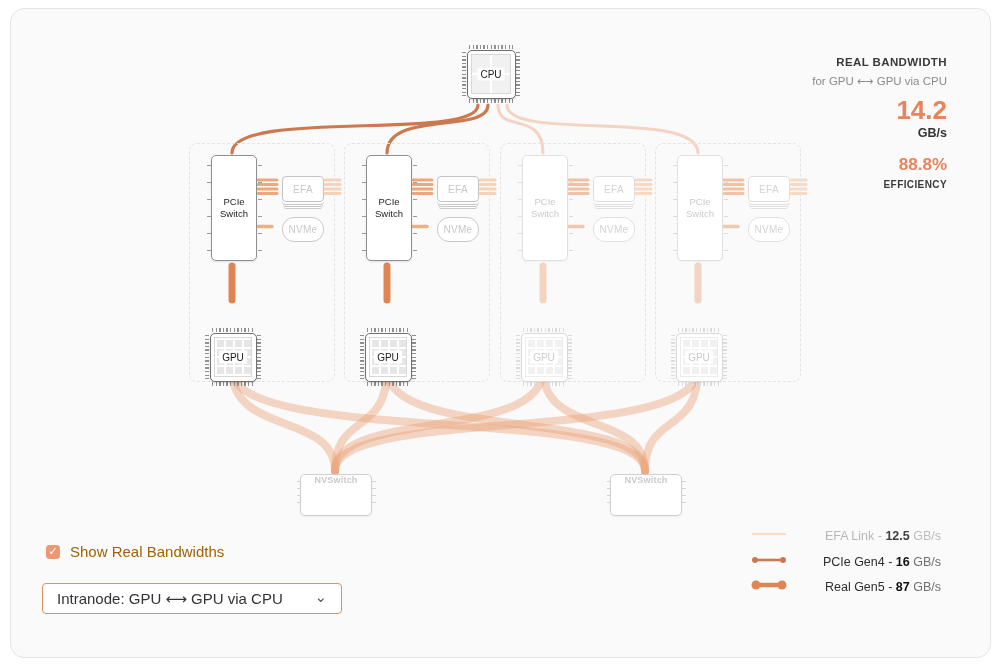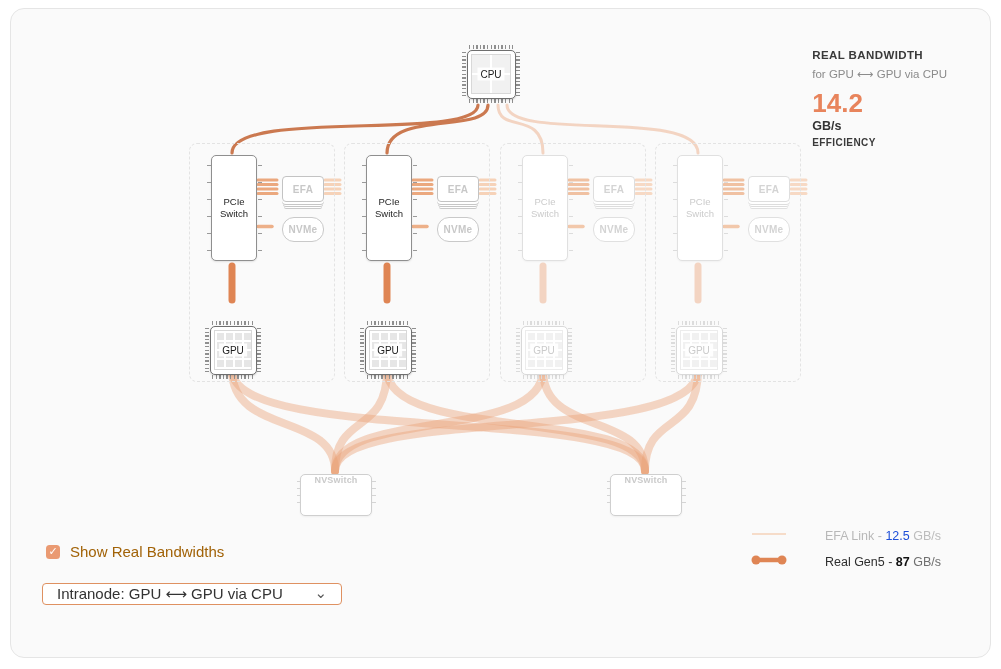--- a/index.html
+++ b/index.html
@@ -3,21 +3,21 @@
 <meta charset="utf-8">
 <style>
   html,body{margin:0;padding:0;background:#fff;}
   body{font-family:"Liberation Sans","DejaVu Sans",sans-serif;}
   #stage{position:relative;width:1001px;height:669px;background:#fff;overflow:hidden;}
   .card{position:absolute;left:10px;top:8px;width:979px;height:648px;background:#fafafa;
         border:1px solid #e5e5e5;border-radius:14px;}
   #links{position:absolute;left:0;top:0;pointer-events:none;}
 
   
-  .stats{position:absolute;top:49px;right:54px;}
+  .stats{position:absolute;top:56px;right:54px;text-align:right;}
   .stats .title{font-size:11.5px;font-weight:700;color:#3a3a3a;letter-spacing:.4px;}
   .stats .subtitle{font-size:11.5px;color:#8b8b8b;margin-top:6px;}
   .stats .value{font-size:26px;font-weight:700;color:#e8845c;margin-top:9px;line-height:1.05;}
   .stats .unit{font-size:12.5px;font-weight:700;color:#333;margin-top:2px;}
   .stats .eff{font-size:17px;font-weight:700;color:#e8845c;margin-top:15px;}
   .stats .eff-label{font-size:10px;font-weight:700;color:#3a3a3a;letter-spacing:.4px;margin-top:4px;}
 
   
   .group{position:absolute;top:143px;width:144px;height:237px;border:1.5px dashed #e3e3e3;border-radius:8px;}
   .g1{left:189px}.g2{left:344px}.g3{left:500px}.g4{left:655px}
@@ -30,21 +30,21 @@
   .ticks-l,.ticks-r{position:absolute;top:9px;bottom:9px;width:4px;
           background:repeating-linear-gradient(180deg,#9a9a9a 0 1.5px,transparent 1.5px 17px);}
   .ticks-l{left:-5.5px}.ticks-r{right:-5.5px}
 
   
   .efa{position:absolute;left:92px;top:32px;width:40px;height:24px;background:#fff;
        border:1px solid #c3c3c3;border-radius:4px;display:flex;align-items:center;justify-content:center;
        box-shadow:0 2px 0 0 #fff,0 3px 0 0 #c6c6c6,0 5px 0 -1px #fff,0 6px 0 -1px #c6c6c6,0 8px 0 -2px #fff,0 9px 0 -2px #c9c9c9;}
   .nvme{position:absolute;left:92px;top:73px;width:40px;height:23px;background:#fff;
        border:1px solid #c9c9c9;border-radius:12px;display:flex;align-items:center;justify-content:center;}
-  .efa .lbl,.nvme .lbl{font-size:10px;font-weight:700;color:#c8c8c8;letter-spacing:.3px;}
+  .efa .lbl,.nvme .lbl{font-size:10px;font-weight:400;color:#c8c8c8;letter-spacing:.3px;}
 
   
   .chip{position:absolute;}
   .chip .pins-t,.chip .pins-b{position:absolute;left:7px;right:7px;height:4px;
         background:repeating-linear-gradient(90deg,#8f8f8f 0 1.4px,transparent 1.4px 3.6px);}
   .chip .pins-t{top:0}.chip .pins-b{bottom:0}
   .chip .pins-le,.chip .pins-ri{position:absolute;top:7px;bottom:7px;width:4px;
         background:repeating-linear-gradient(180deg,#8f8f8f 0 1.4px,transparent 1.4px 3.6px);}
   .chip .pins-le{left:0}.chip .pins-ri{right:0}
   .chip .core{position:absolute;inset:4.5px;background:#fff;border:1.5px solid #6f6f6f;border-radius:5px;
@@ -52,21 +52,21 @@
   .chip .grid{position:absolute;inset:3.5px;border:1px solid #d8d8d8;}
   .gpu-grid{background:#e6e6e6;
         background-image:repeating-linear-gradient(90deg,#fff 0 2px,transparent 2px 9px),
                          repeating-linear-gradient(0deg,#fff 0 2px,transparent 2px 9px);}
   .cpu-grid{background:#f1f1f1;
         background-image:linear-gradient(#fff,#fff),linear-gradient(#fff,#fff);
         background-size:2px 100%,100% 2px;background-position:center,center;background-repeat:no-repeat;}
   .chip .lbl{position:absolute;left:50%;top:50%;transform:translate(-50%,-50%);
         font-size:10px;font-weight:400;color:#1c1c1c;background:rgba(255,255,255,.92);padding:1px 3px;}
   .cpu{left:462px;top:45px;width:58px;height:58px;}
-  .gpu{left:15px;top:177px;width:56px;height:58px;}
+  .gpu{left:15px;top:184px;width:56px;height:58px;}
 
   
   .nvswitch{position:absolute;width:70px;height:40px;background:#fff;border:1px solid #cfcfcf;border-radius:5px;
         display:flex;align-items:flex-start;justify-content:center;box-shadow:0 1px 2px rgba(0,0,0,.05);}
   .nvswitch .lbl{font-size:9px;font-weight:700;color:#cacaca;letter-spacing:.2px;}
   .nvs-ticks-l,.nvs-ticks-r{position:absolute;top:6px;bottom:6px;width:3.5px;
         background:repeating-linear-gradient(180deg,#d4d4d4 0 1.4px,transparent 1.4px 7px);}
   .nvs-ticks-l{left:-4.5px}.nvs-ticks-r{right:-4.5px}
   .nvs1{left:300px;top:474px}.nvs2{left:610px;top:474px}
 
@@ -85,28 +85,28 @@
   .faded .chip .lbl{color:#cbcbcb;}
   .faded .chip .pins-t,.faded .chip .pins-b{background:repeating-linear-gradient(90deg,#dcdcdc 0 1.4px,transparent 1.4px 3.6px);}
   .faded .chip .pins-le,.faded .chip .pins-ri{background:repeating-linear-gradient(180deg,#dcdcdc 0 1.4px,transparent 1.4px 3.6px);}
 
   
   .legend{position:absolute;top:528px;right:60px;width:192px;}
   .lg-row{display:flex;align-items:center;height:16px;margin-bottom:9.5px;}
   .lg-swatch{width:42px;flex:0 0 42px;}
   .lg-text{flex:1;text-align:right;font-size:12.5px;white-space:nowrap;}
   .lg-on .lg-label{color:#2e2e2e;}  .lg-on .lg-value{color:#111;font-weight:700;}  .lg-on .lg-unit{color:#6f6f6f;}
-  .lg-off .lg-label{color:#b8b8b8;} .lg-off .lg-value{color:#1d4ed8;font-weight:400;} .lg-off .lg-unit{color:#bcbcbc;}
+  .lg-off .lg-label{color:#b8b8b8;} .lg-off .lg-value{color:#404040;font-weight:700;} .lg-off .lg-unit{color:#bcbcbc;}
 
   
   .checkbox-row{position:absolute;left:46px;top:543px;display:flex;align-items:center;cursor:pointer;}
   .checkbox{width:14px;height:14px;background:#ea9a72;border-radius:3.5px;display:flex;align-items:center;justify-content:center;}
   .checkbox .check{color:#fff;font-size:11px;font-weight:700;line-height:1;}
   .checkbox-row .lbl{margin-left:10px;font-size:15px;color:#a16207;}
-  .selectbox{position:absolute;left:42px;top:583px;width:300px;height:22px;background:#fff;
+  .selectbox{position:absolute;left:42px;top:583px;width:300px;height:31px;background:#fff;
         border:1.6px solid #df9161;border-radius:4px;display:flex;align-items:center;
         padding:0 14px;box-sizing:border-box;cursor:pointer;}
   .selectbox .val{flex:1;font-size:15px;color:#333;}
   .selectbox .chev{font-size:15px;color:#555;line-height:1;transform:translateY(-2px);}
 </style>
 </head>
 <body>
 
 <div id="stage">
   <div class="card"></div>
@@ -314,31 +314,42 @@
     <span class="nvs-ticks-l"></span>
     <span class="nvs-ticks-r"></span>
     <span class="lbl">NVSwitch</span>
   </div>
 
   <div class="stats">
     <div class="title">REAL BANDWIDTH</div>
     <div class="subtitle">for GPU ⟷ GPU via CPU</div>
     <div class="value">14.2</div>
     <div class="unit">GB/s</div>
+    <div class="eff">88.8%</div>
     <div class="eff-label">EFFICIENCY</div>
   </div>
 
   <div class="legend">
     <div class="lg-row lg-off">
       <span class="lg-swatch">
         <svg width="40" height="14">
             <line x1="3" y1="7" x2="37" y2="7" stroke="#f6dcc9" stroke-width="2"></line>
           </svg>
       </span>
       <span class="lg-text"><span class="lg-label">EFA Link - </span><span class="lg-value">12.5</span><span class="lg-unit"> GB/s</span></span>
+    </div>
+    <div class="lg-row lg-on">
+      <span class="lg-swatch">
+        <svg width="40" height="14">
+            <line x1="6" y1="7" x2="34" y2="7" stroke="#cb7950" stroke-width="2.6"></line>
+            <circle cx="6" cy="7" r="3" fill="#cb7950"></circle>
+            <circle cx="34" cy="7" r="3" fill="#cb7950"></circle>
+          </svg>
+      </span>
+      <span class="lg-text"><span class="lg-label">PCIe Gen4 - </span><span class="lg-value">16</span><span class="lg-unit"> GB/s</span></span>
     </div>
     <div class="lg-row lg-on">
       <span class="lg-swatch">
         <svg width="40" height="14">
             <line x1="7" y1="7" x2="33" y2="7" stroke="#df8554" stroke-width="4.5"></line>
             <circle cx="7" cy="7" r="4.5" fill="#df8554"></circle>
             <circle cx="33" cy="7" r="4.5" fill="#df8554"></circle>
           </svg>
       </span>
       <span class="lg-text"><span class="lg-label">Real Gen5 - </span><span class="lg-value">87</span><span class="lg-unit"> GB/s</span></span>

